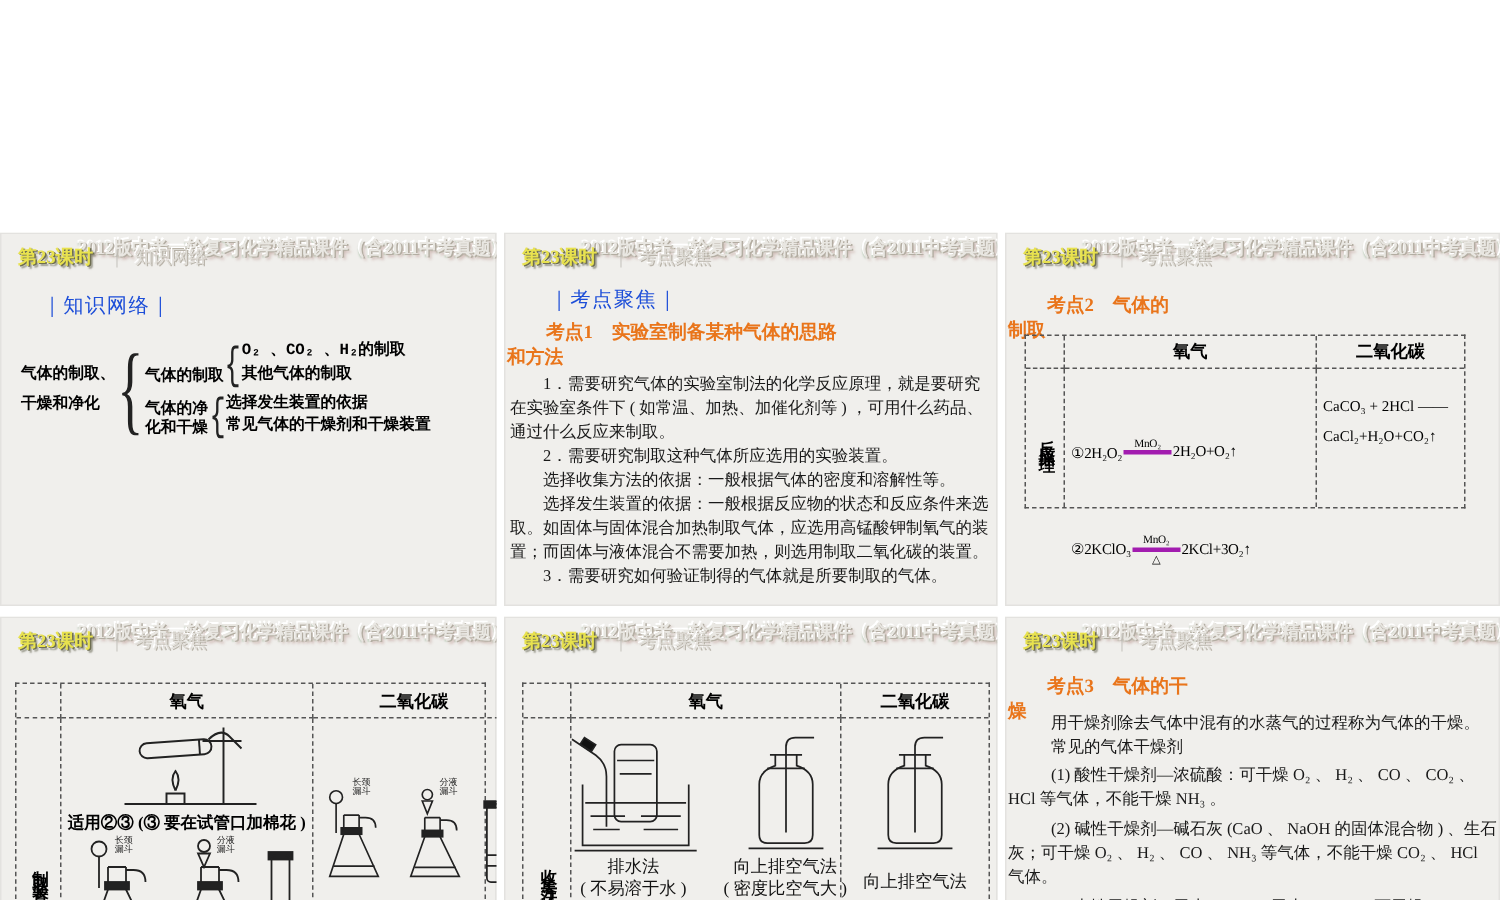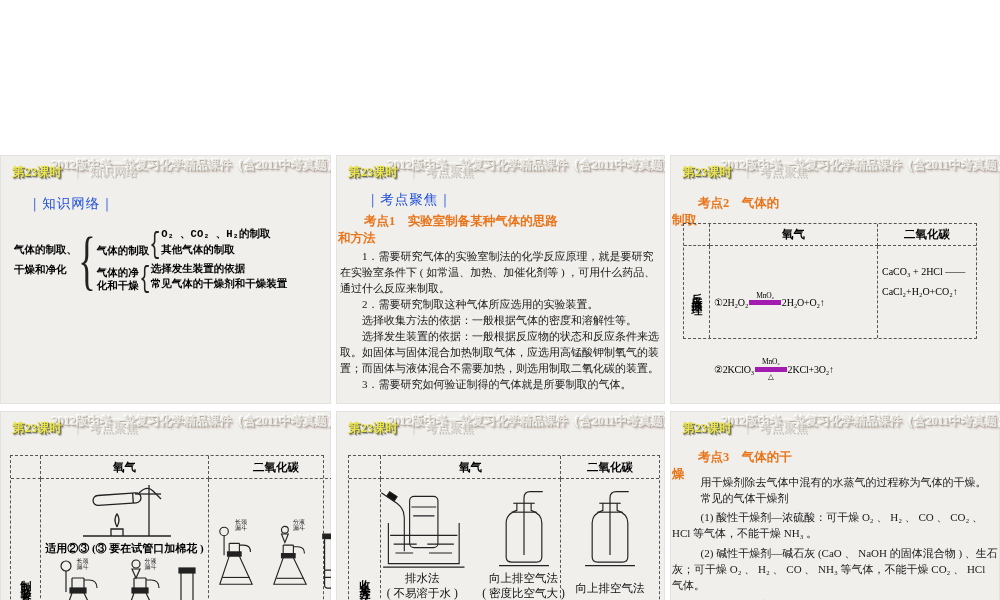--- a/index.html
+++ b/index.html
@@ -56,21 +56,21 @@
   .th{font-weight:bold;font-size:11.5px;display:flex;align-items:center;justify-content:center;}
   .vlabel{
     writing-mode:vertical-rl;text-orientation:upright;
     font-weight:bold;font-size:11px;letter-spacing:4px;
     display:flex;align-items:center;justify-content:center;padding:2px 0;
   }
   
   .eqs{display:flex;flex-direction:column;justify-content:space-around;height:100%;}
   .rxn{display:flex;align-items:center;white-space:nowrap;font-size:10px;letter-spacing:-.2px;margin-top:43px;}
   .rxn-arrow{display:inline-flex;flex-direction:column;align-items:center;margin:0 1px;}
-  .rxn-above{font-size:7.5px;line-height:1.25;padding:0 7px;border-bottom:5px solid #a21caf;}
+  .rxn-above{font-size:7.5px;line-height:1.25;padding:0 7px;border-bottom:3px solid #a21caf;}
   .rxn-below{font-size:7.5px;line-height:1.25;min-height:9px;}
   .co2eq{font-size:10px;line-height:2;padding-top:14px;white-space:nowrap;}
   
   .figrow{display:flex;align-items:flex-end;justify-content:center;gap:8px;}
   .fig{position:relative;text-align:center;flex:none;}
   .fig svg{display:block;margin:0 auto;}
   .tinylabel{
     position:absolute;font-size:6px;line-height:1.05;color:#222;width:13px;text-align:left;
   }
   .figcap{font-size:11.5px;color:#111;line-height:1.3;text-align:center;white-space:nowrap;}

